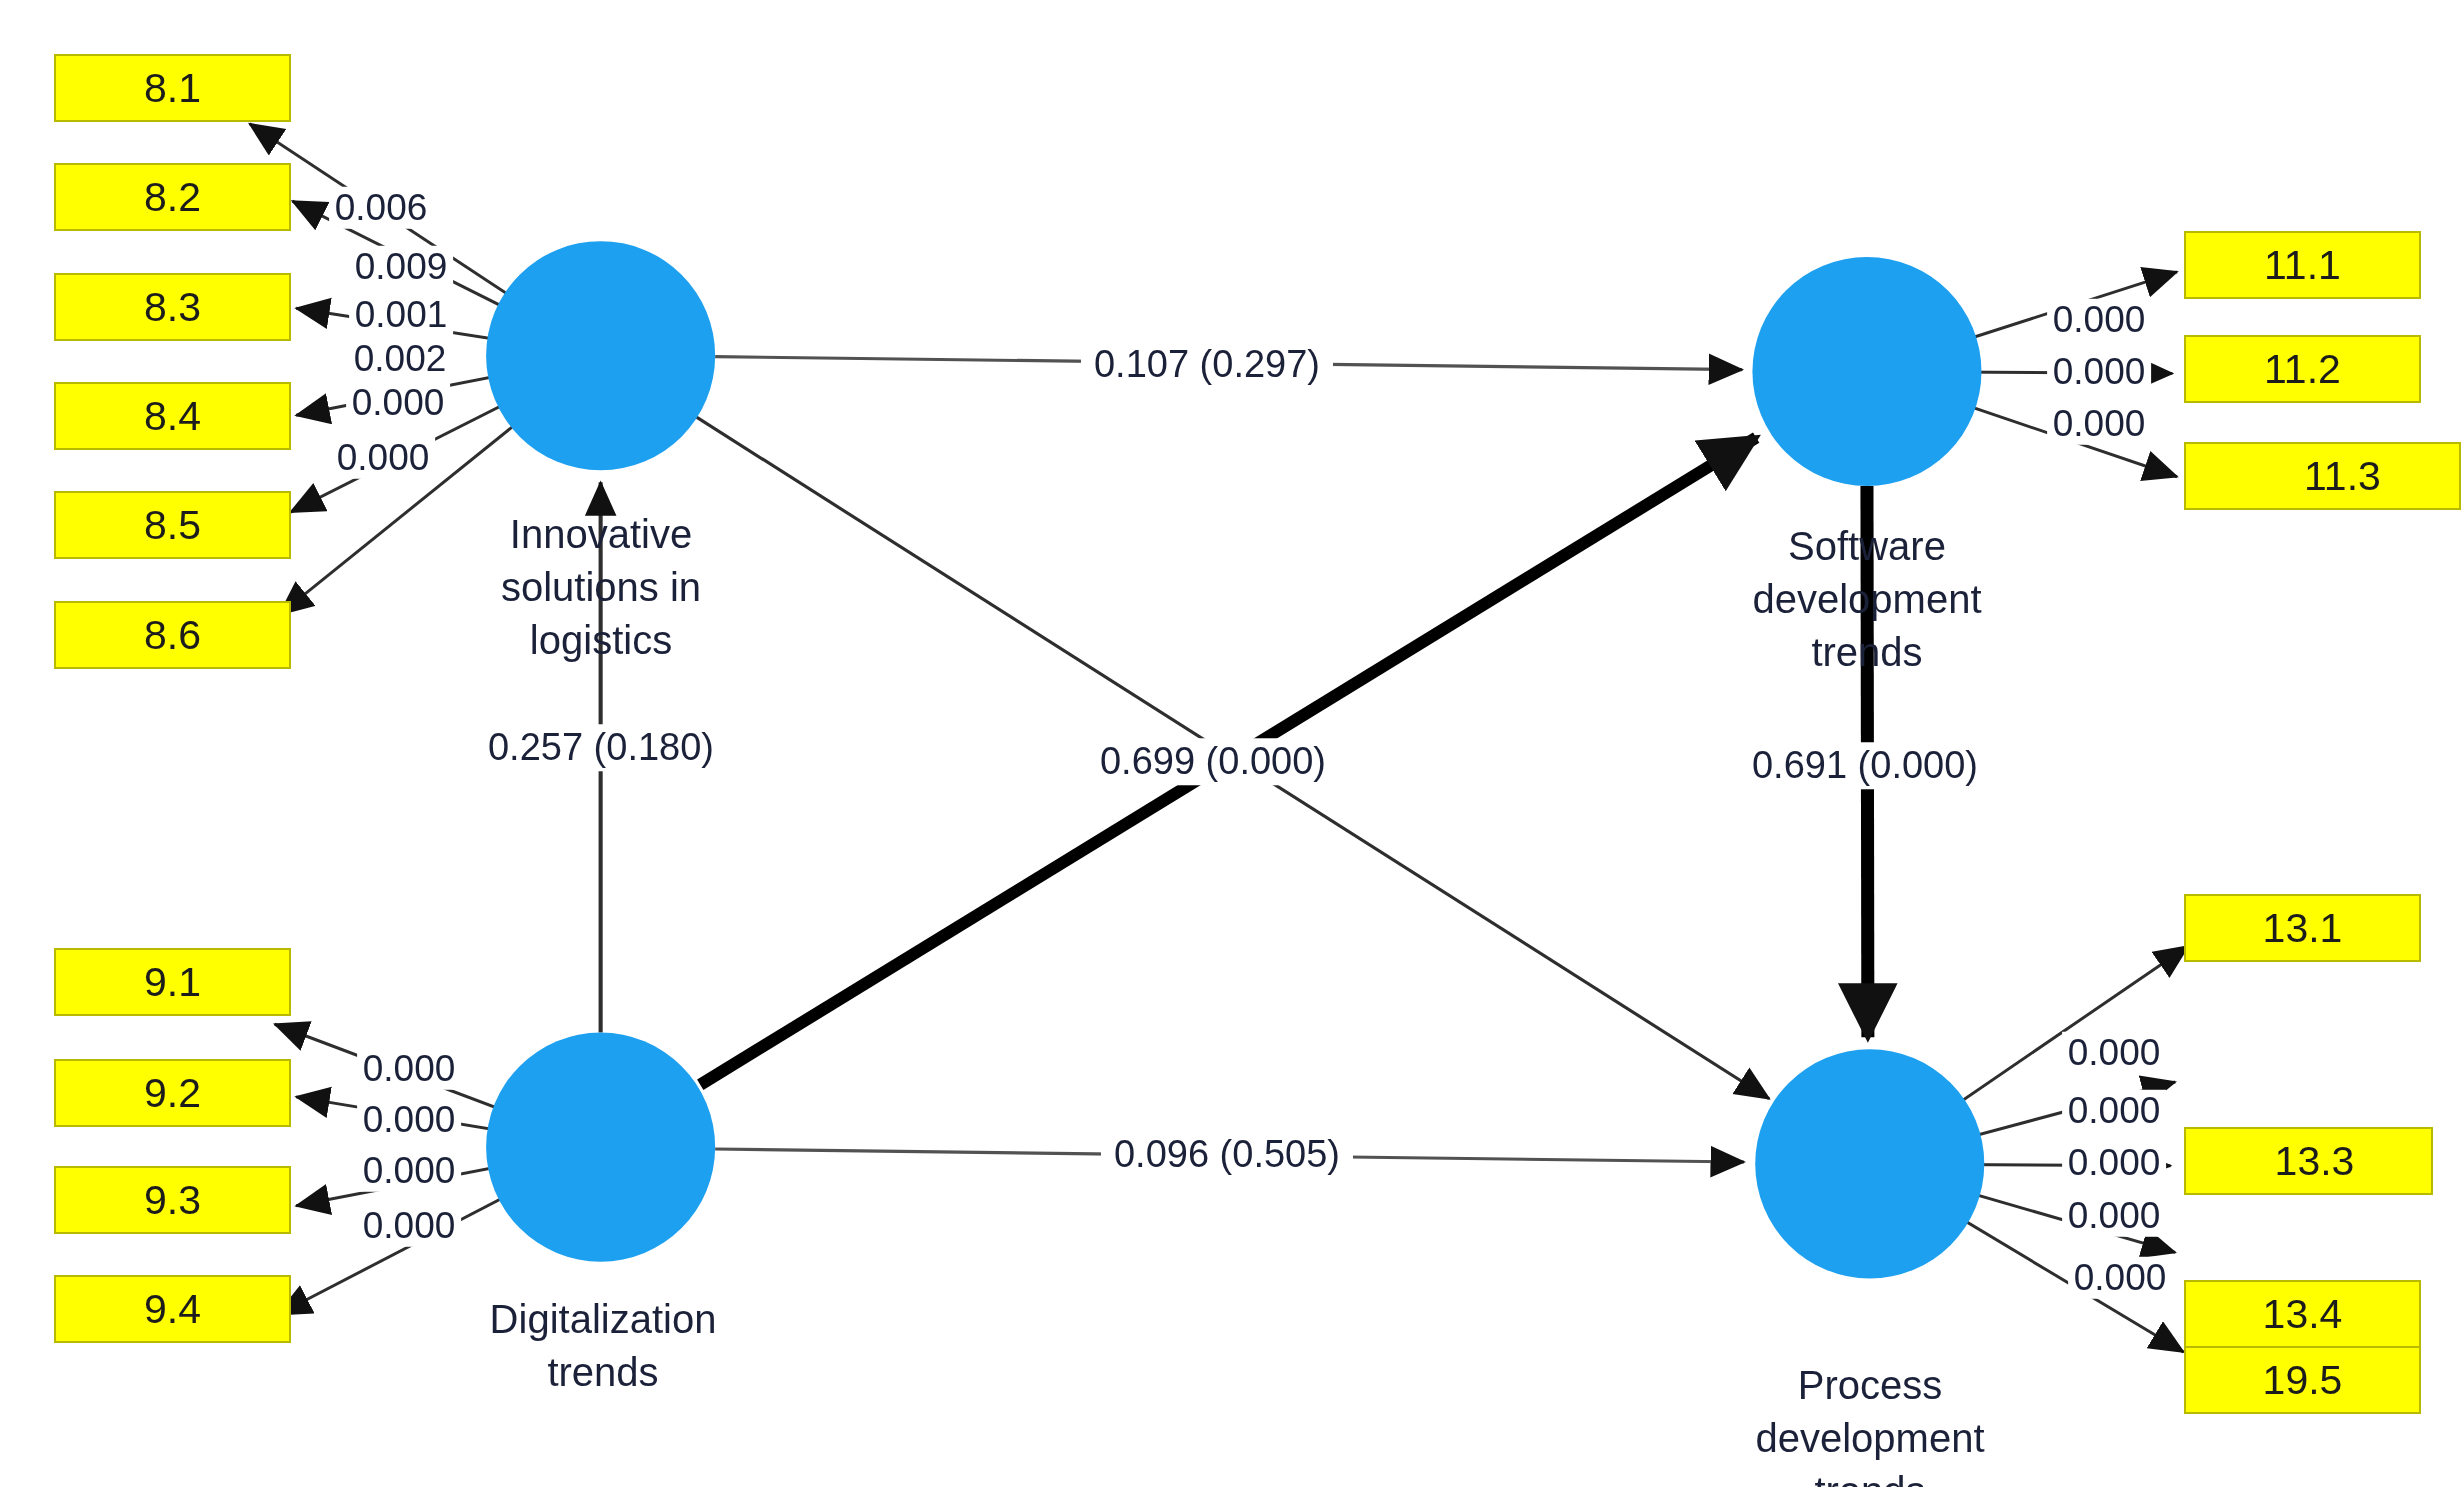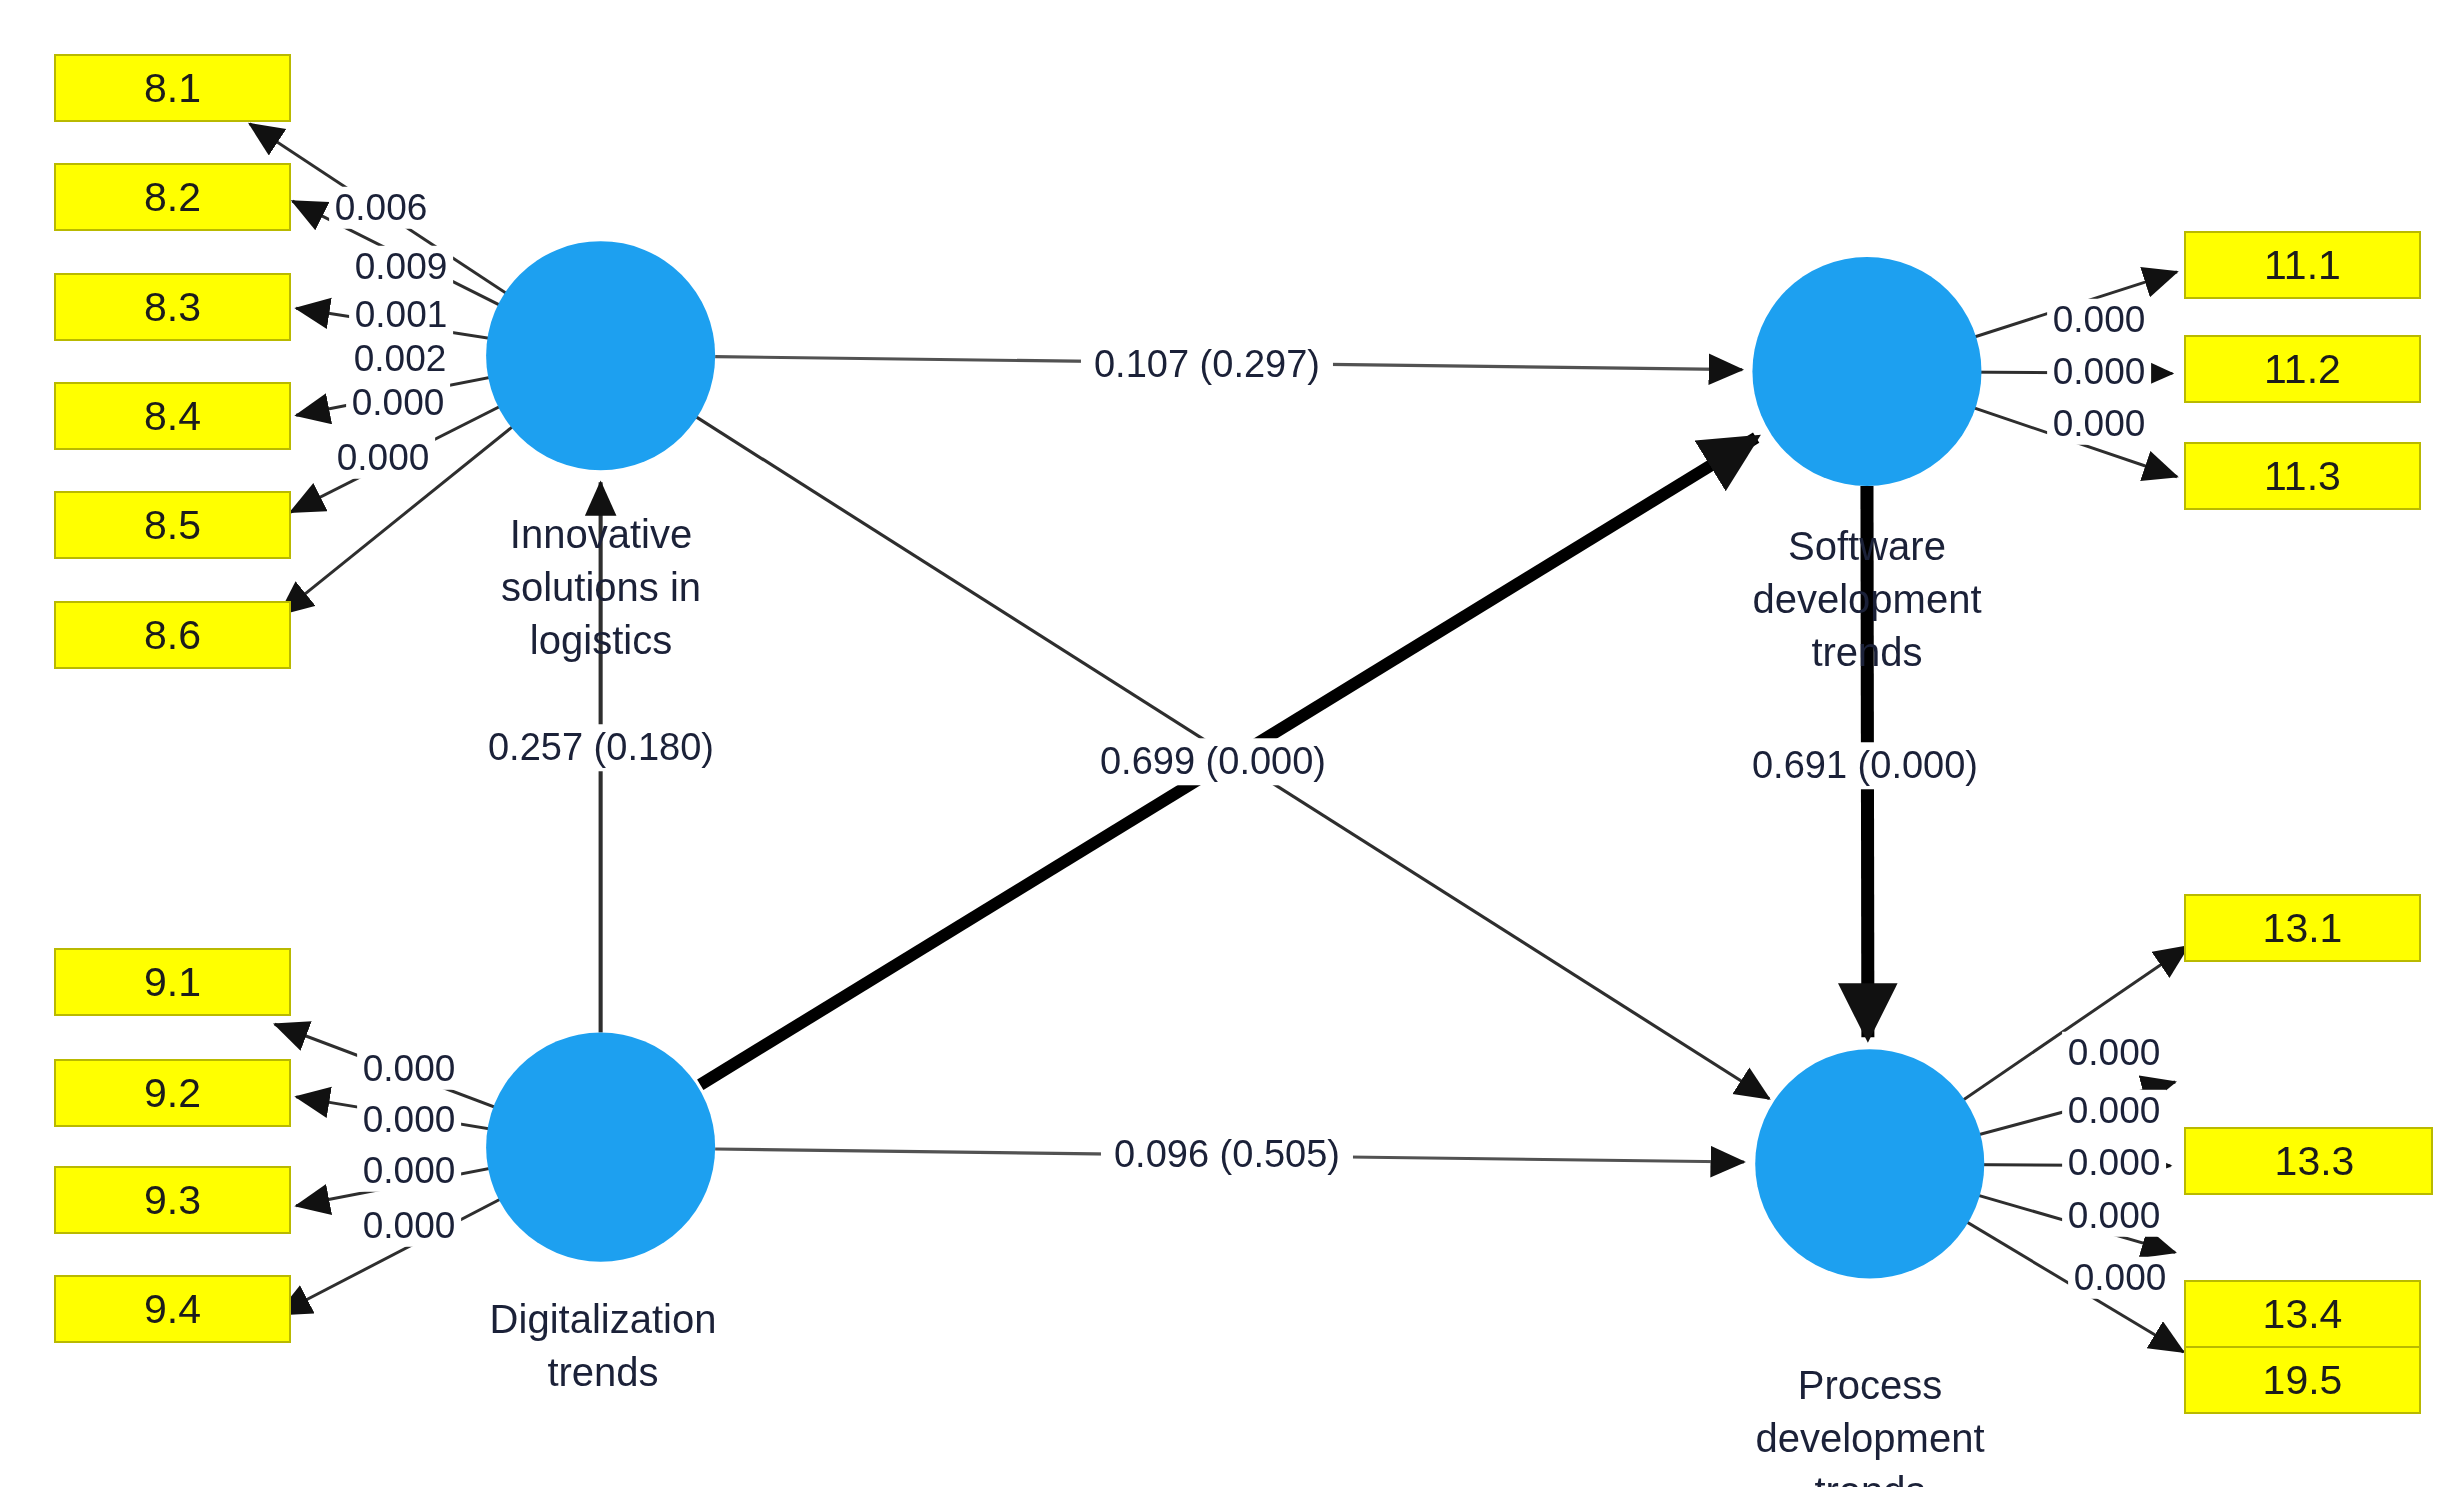--- a/index.html
+++ b/index.html
@@ -132,21 +132,21 @@
   <div class="ind" style="left:54px;  top:1275px;">
       <span>9.4</span>
     </div>
 
   <div class="ind" style="left:2184px; top:231px;">
       <span>11.1</span>
     </div>
   <div class="ind" style="left:2184px; top:335px;">
       <span>11.2</span>
     </div>
-  <div class="ind" style="left:2184px; top:442px;">
+  <div class="ind" style="left:2184px; top:442px;padding-left:40px;">
       <span>11.3</span>
     </div>
 
   <div class="ind" style="left:2184px; top:894px;">
       <span>13.1</span>
     </div>
   <div class="ind" style="left:2184px; top:1127px;padding-left:12px;">
       <span>13.3</span>
     </div>
   <div class="ind" style="left:2184px; top:1280px;">

